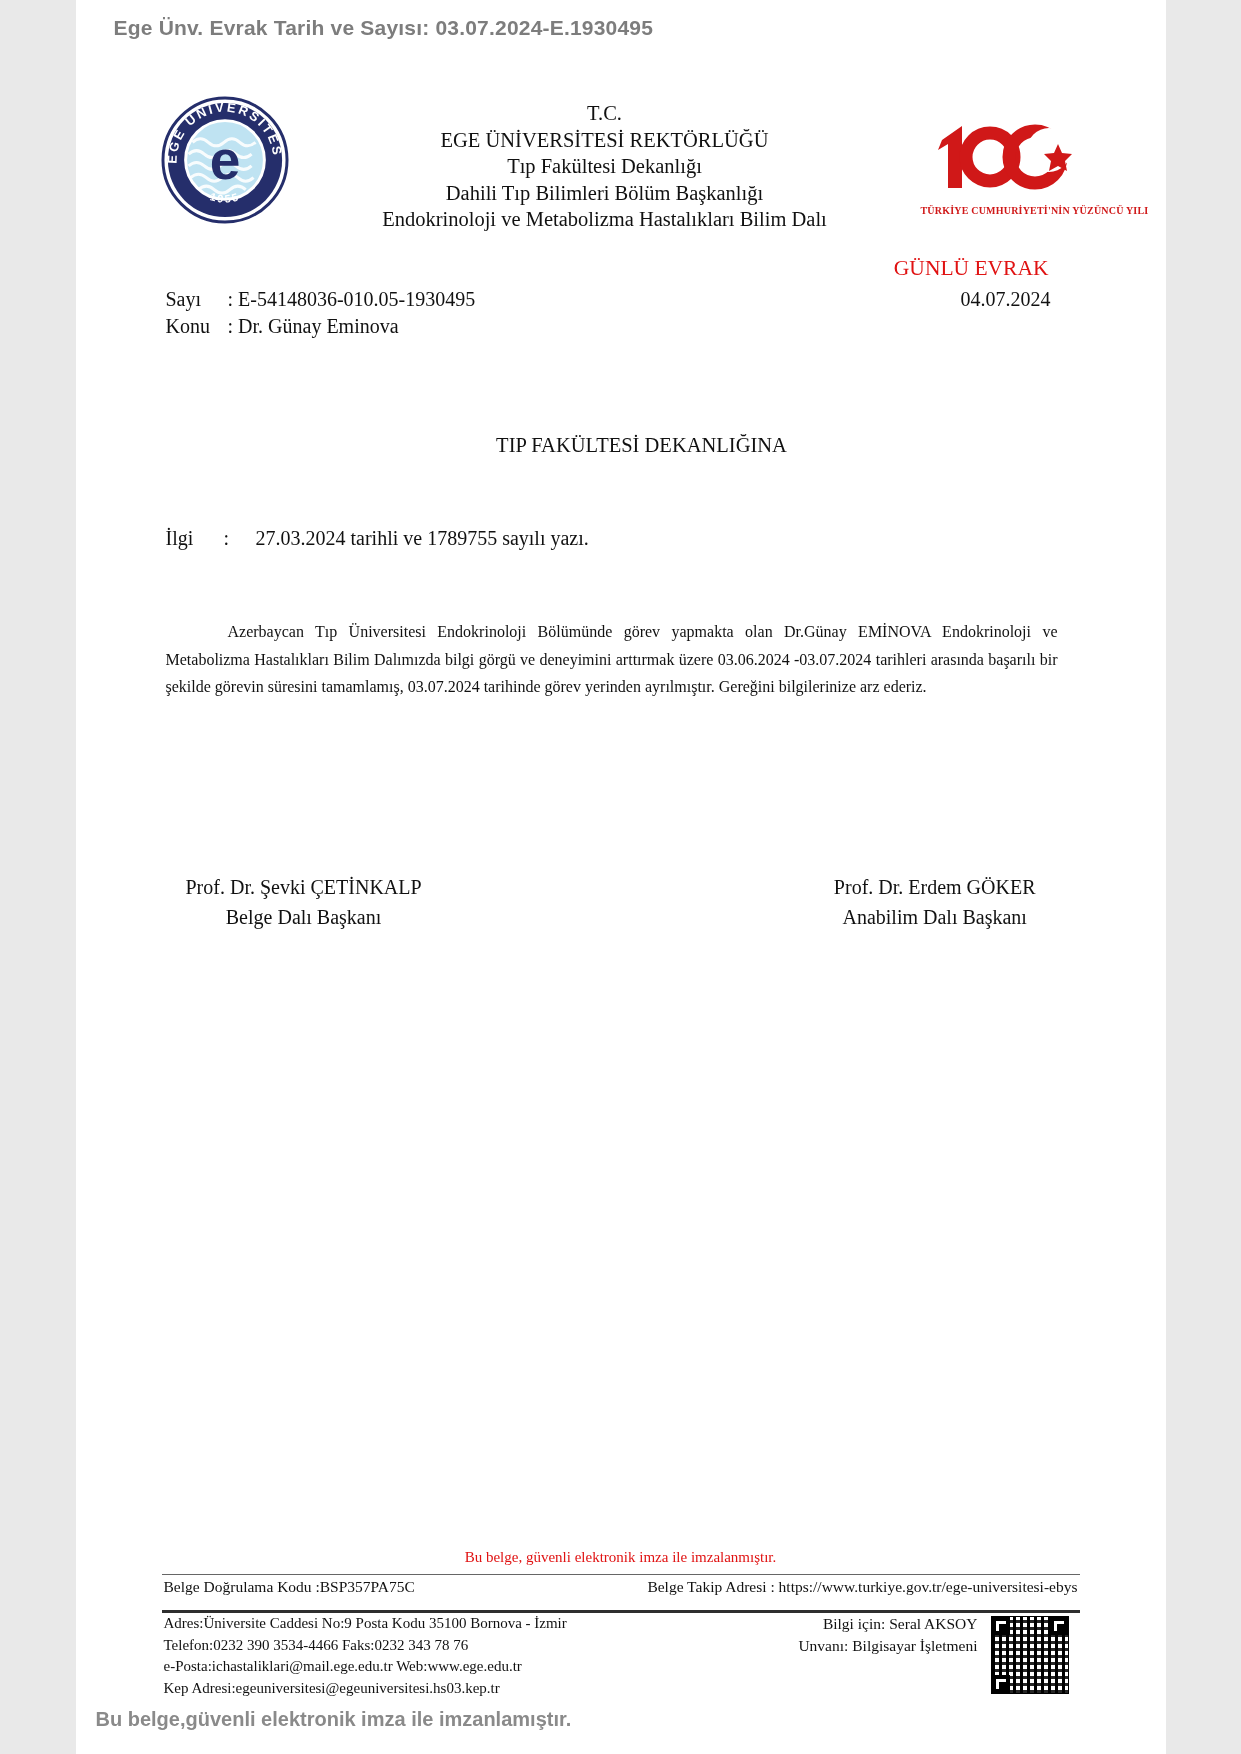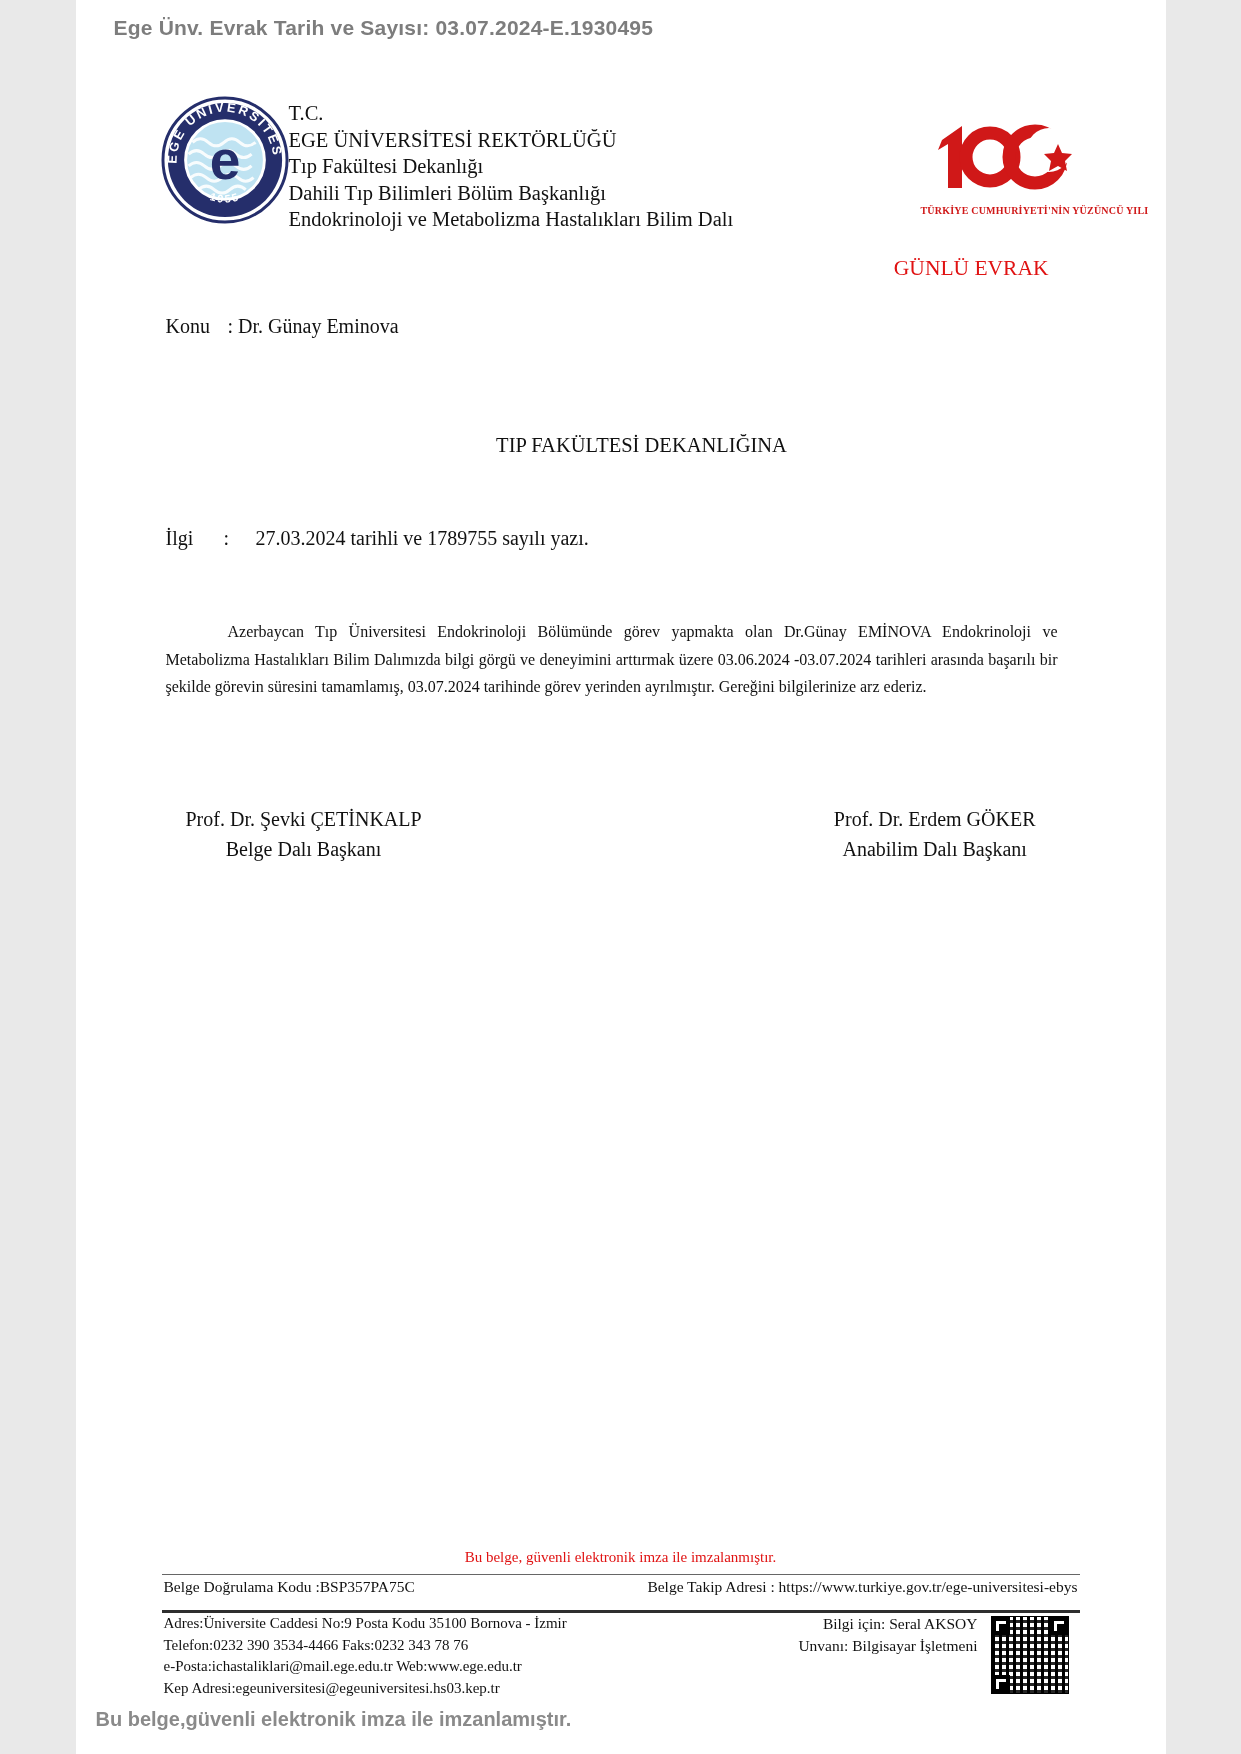--- a/index.html
+++ b/index.html
@@ -9,42 +9,42 @@
     background:#ffffff; overflow:hidden;
     font-family:"Liberation Serif", serif; color:#111;
   }
   .evrak-stamp {
     position:absolute; top:16px; left:38px;
     font-family:"Liberation Sans", sans-serif; font-weight:bold;
     font-size:21px; color:#7d7d7d; letter-spacing:0.2px;
   }
   .header-row { position:absolute; top:92px; left:85px; right:80px; display:flex; align-items:flex-start; }
   .emblem { width:128px; height:128px; flex:0 0 128px; margin-top:4px; }
-  .header-center { flex:1; font-size:20.5px; line-height:26.5px; padding-top:8px; }
+  .header-center { flex:1; text-align:center; font-size:20.5px; line-height:26.5px; padding-top:8px; }
   .centenary { width:165px; flex:0 0 165px; text-align:center; padding-top:22px; }
   .centenary-caption {
     font-family:Liberation Serif, serif; font-weight:bold;
     font-size:10px; color:#d01818; margin-top:1px; letter-spacing:0.2px; white-space:nowrap;
   }
   .gunlu {
     position:absolute; top:256px; right:117px;
     color:#e01212; font-size:21.5px;
   }
   .sayi-row { position:absolute; top:288px; left:90px; right:115px; display:flex; justify-content:space-between; font-size:20px; }
   .label-col { display:inline-block; width:62px; }
   .konu-row { position:absolute; top:315px; left:90px; font-size:20px; }
   .recipient { position:absolute; top:434px; left:0; width:100%; text-align:center; font-size:20.5px;padding-left:42px; }
   .ilgi-row { position:absolute; top:527px; left:90px; font-size:20px; }
   .ilgi-label { display:inline-block; width:58px; }
   .ilgi-colon { display:inline-block; width:32px; }
   .body-par {
     position:absolute; top:618px; left:90px; right:108px;
     font-size:16px; line-height:27.5px; text-align:justify; text-indent:62px;
   }
-  .signatures { position:absolute; top:804px; left:110px; right:130px; display:flex; justify-content:space-between; }
+  .signatures { position:absolute; top:872px; left:110px; right:130px; display:flex; justify-content:space-between; }
   .sig-block { text-align:center; font-size:20px; line-height:30px; }
   .esign-note {
     position:absolute; top:1549px; left:0; width:100%; text-align:center;
     color:#e01212; font-size:15px;
   }
   .belge-row {
     position:absolute; top:1574px; left:86px; right:86px;
     display:flex; justify-content:space-between; font-size:15.5px;
     padding:3px 2px 14px 2px;
     border-top:1px solid #666; border-bottom:3px solid #2e2e2e;
@@ -119,20 +119,26 @@
           <circle cx="121" cy="36" r="22" fill="#ffffff"></circle>
           <path d="M130,30 l4,9 10,1 -7,7 2,10 -9,-5 -9,5 2,-10 -7,-7 10,-1 z" fill="#d01818"></path>
         </g>
       </svg>
       <div class="centenary-caption">TÜRKİYE CUMHURİYETİ'NİN YÜZÜNCÜ YILI</div>
     </div>
   </div>
 
   <div class="gunlu">GÜNLÜ EVRAK</div>
 
+  <div class="sayi-row">
+    <div>
+      <span class="label-col">Sayı</span><span>: E-54148036-010.05-1930495</span>
+    </div>
+    <div>04.07.2024</div>
+  </div>
 
   <div class="konu-row">
     <span class="label-col">Konu</span><span>: Dr. Günay Eminova</span>
   </div>
 
   <div class="recipient">TIP FAKÜLTESİ DEKANLIĞINA</div>
 
   <div class="ilgi-row">
     <span class="ilgi-label">İlgi</span><span class="ilgi-colon">:</span><span>27.03.2024 tarihli ve 1789755 sayılı yazı.</span>
   </div>

